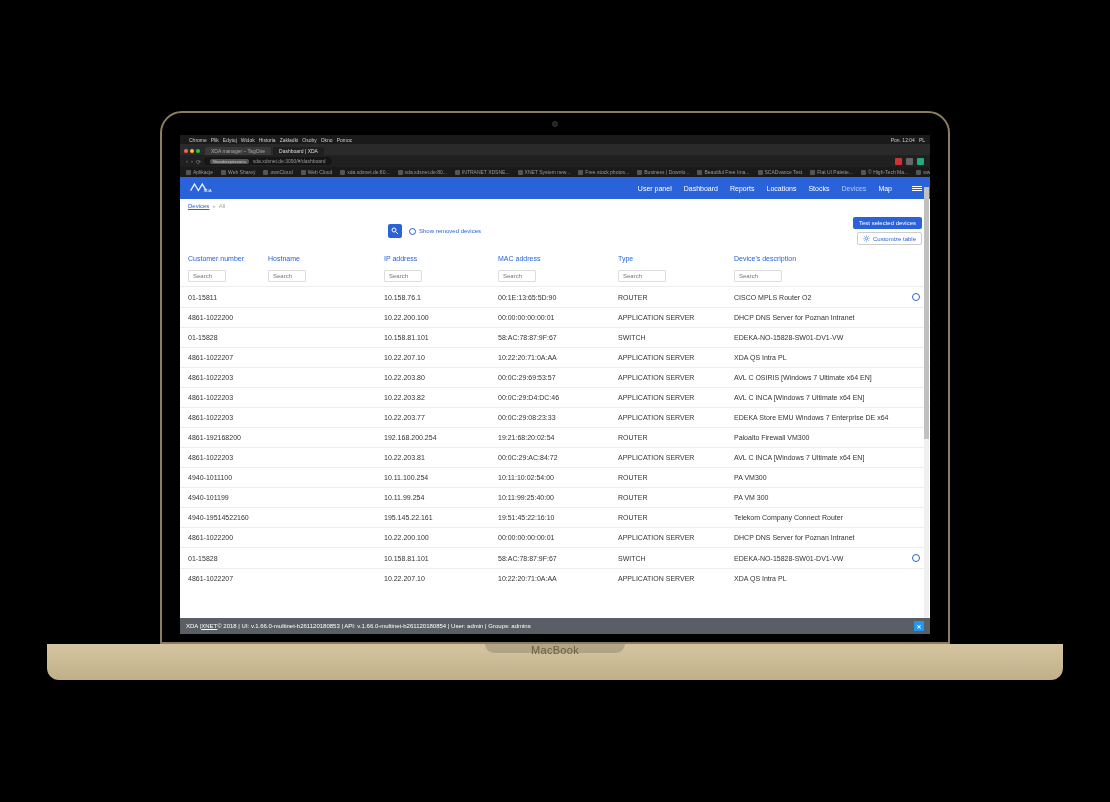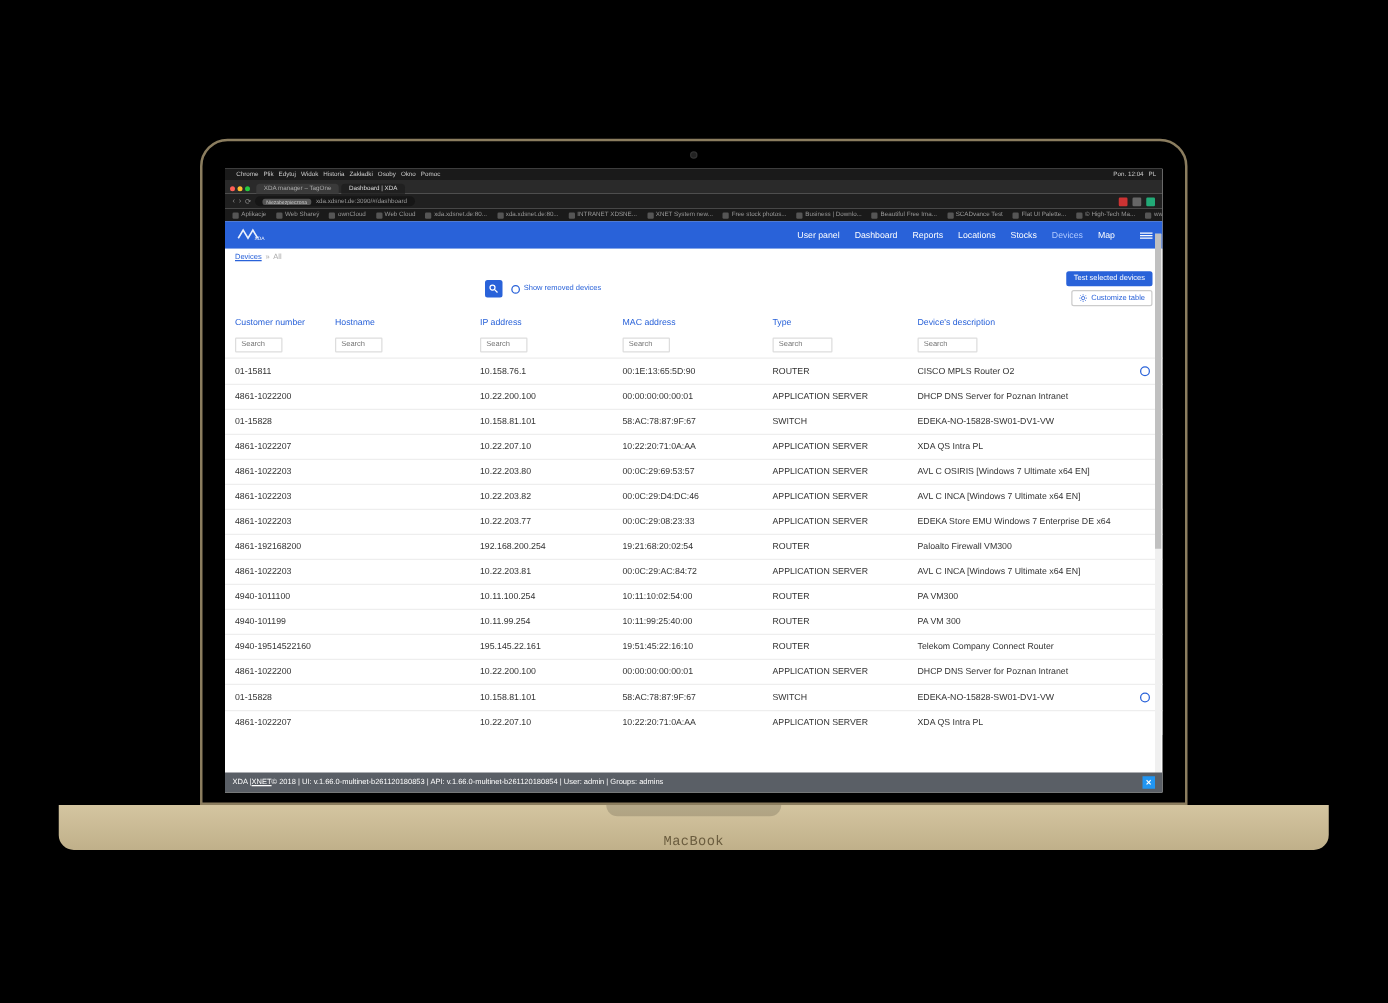--- a/index.html
+++ b/index.html
@@ -5,21 +5,21 @@
 * { margin: 0; padding: 0; box-sizing: border-box; }
 body { background: #000; font-family: Arial, Helvetica, sans-serif; width: 1110px; height: 802px; overflow: hidden; position: relative; }
 
 
 .laptop-frame { position: absolute; top: 111px; left: 160px; width: 790px; height: 533px; background: #000; border-radius: 22px 22px 0 0; border: 2px solid #8b7d5f; }
 .camera { position: absolute; top: 8px; left: 50%; transform: translateX(-50%); width: 6px; height: 6px; background: #222; border-radius: 50%; border: 1px solid #333; }
 .screen { position: absolute; top: 22px; left: 18px; right: 18px; bottom: 8px; background: #fff; overflow: hidden; }
 
 .laptop-base { position: absolute; top: 644px; left: 47px; width: 1016px; height: 36px; background: linear-gradient(#d4c5a0, #c0b08a); border-radius: 0 0 12px 12px; }
 .notch { position: absolute; top: 0; left: 50%; transform: translateX(-50%); width: 140px; height: 9px; background: rgba(0,0,0,0.15); border-radius: 0 0 10px 10px; }
-.brand { position: absolute; top: 24px; left: 50%; transform: translateX(-50%); color: #6b5d3f; font-size: 11px; letter-spacing: 0.3px; font-family: Liberation Mono, monospace; }
+.brand { position: absolute; top: 0; left: 50%; transform: translateX(-50%); color: #6b5d3f; font-size: 11px; letter-spacing: 0.3px; }
 
 
 .mac-menu { height: 9px; background: #1a1a1a; display: flex; align-items: center; padding: 0 5px; font-size: 5px; color: #ccc; justify-content: space-between; }
 .mac-menu-left { display: flex; gap: 4px; }
 .mac-menu-right { display: flex; gap: 4px; align-items: center; }
 .apple { font-size: 6px; }
 
 
 .browser-tabs { height: 11px; background: #2a2a2a; display: flex; align-items: flex-end; padding: 0 4px; gap: 2px; }
 .win-dots { display: flex; gap: 2px; padding: 0 3px 2px 0; }

